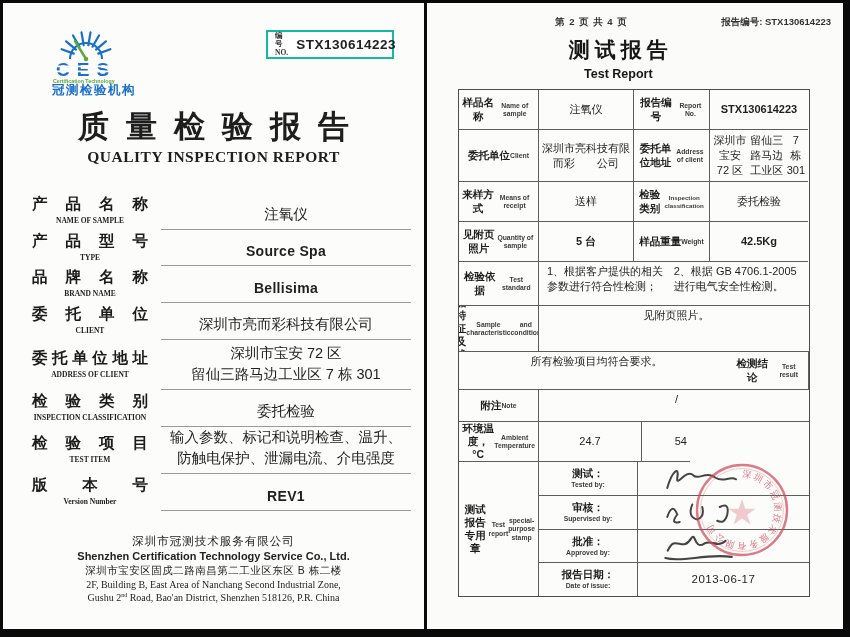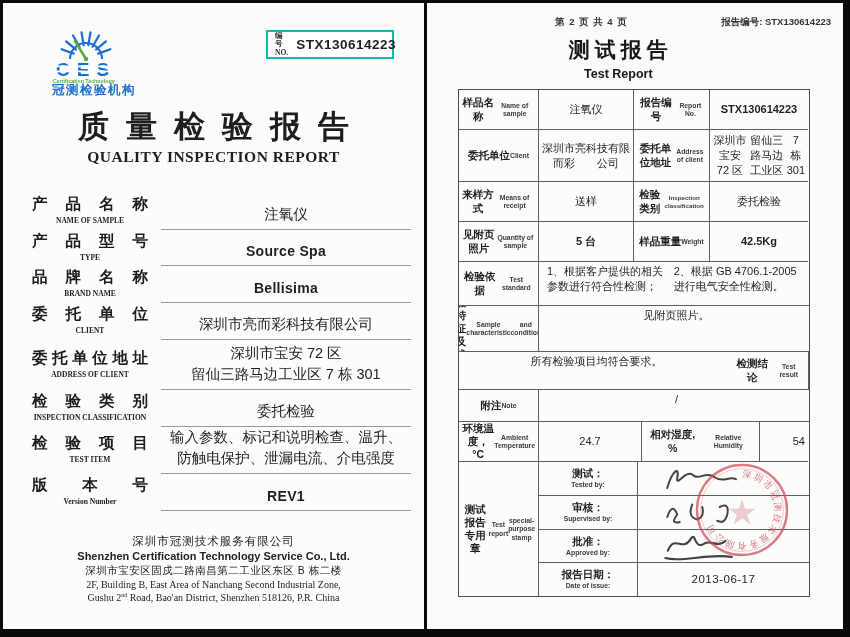--- a/index.html
+++ b/index.html
@@ -335,24 +335,20 @@
       </div>
 
       <div class="trow r9">
         <div class="tc w80">
             <span class="cl-cn">环境温度，°C</span>
             <span class="cl-en">Ambient Temperature</span>
           </div>
         <div class="tc w103">
             <span class="tv">24.7</span>
           </div>
-        <div class="tc w118">
-            <span class="cl-cn">相对湿度, %</span>
-            <span class="cl-en">Relative Humidity</span>
-          </div>
         <div class="tc w48 last">
             <span class="tv">54</span>
           </div>
       </div>
 
       <div class="trow stampblock">
         <div class="tc w80 bb0">
             <span class="cl-cn">测试报告专用章</span>
             <span class="cl-en">Test report</span>
             <span class="cl-en">special-purpose stamp</span>

